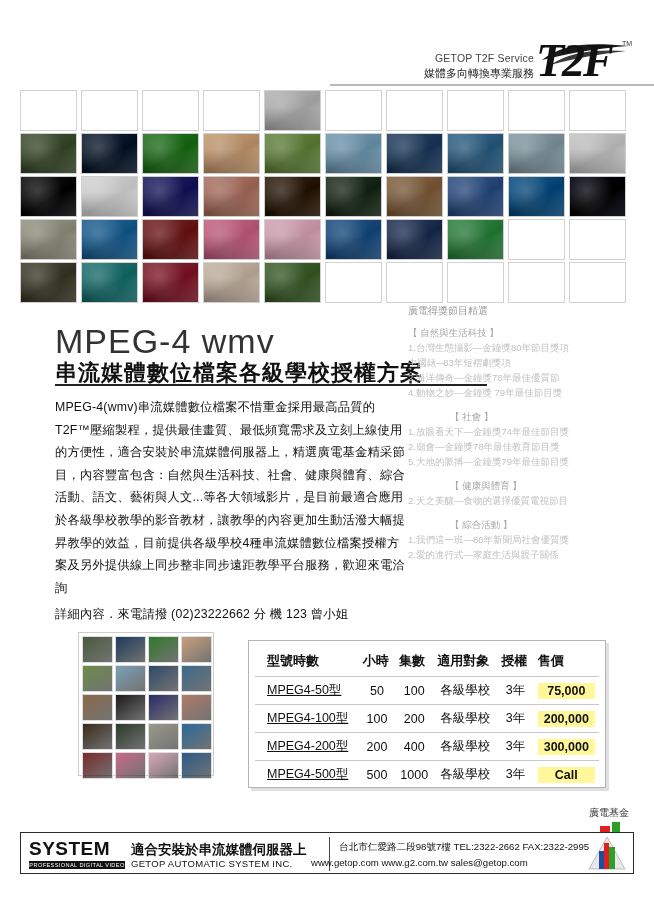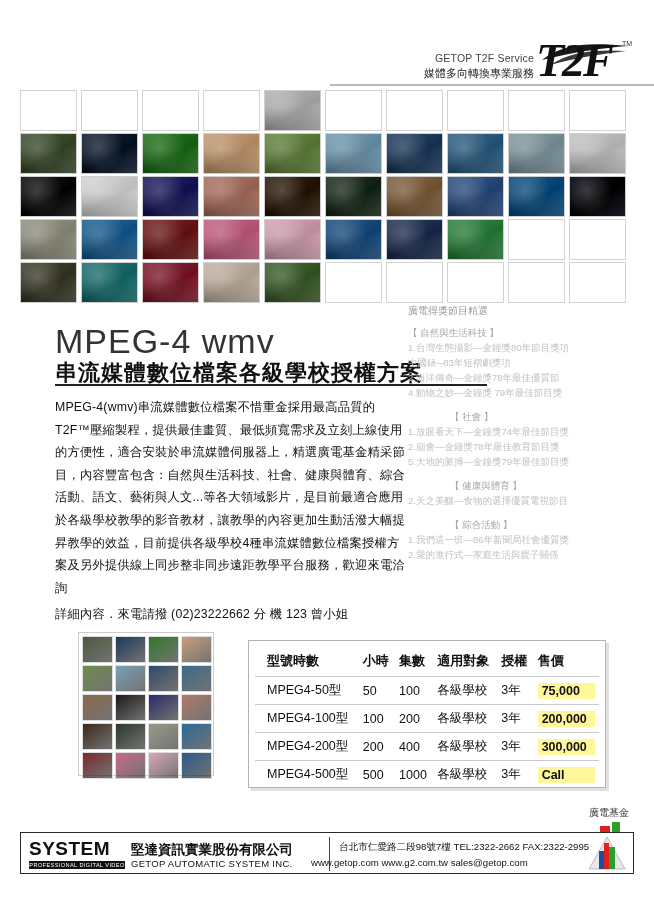--- a/index.html
+++ b/index.html
@@ -166,25 +166,25 @@
   }
   table.pt th {
     font-weight: bold;
     font-size: 13px;
     padding: 7px 4px 6px;
     text-align: left;
     white-space: nowrap;
   }
   table.pt td {
     padding: 5px 4px;
-    text-align: left;
+    text-align: center;
     white-space: nowrap;
     border-top: 1px solid #c9c9c9;
   }
-  table.pt tr td:first-child { text-align: left; padding-left: 12px; }
+  table.pt tr td:first-child { text-align: left; padding-left: 12px; text-decoration: underline; }
   table.pt th:first-child { text-align: left; padding-left: 12px; }
   .hl {
     background: #fff79a;
     font-weight: bold;
     display: block;
     padding: 1px 4px;
   }
   .hl.call { color: #111; }
   .pt-wrap { padding: 4px 6px; }
 
@@ -507,21 +507,21 @@
     <rect x="36" y="14" width="10" height="20" fill="#f0c020"></rect>
   </svg>
 </div>
 
 <div class="footer">
   <div class="footer-inner">
     <div class="getop-badge">
       <div class="gt">SYSTEM</div>
       <div class="gt-sub">PROFESSIONAL DIGITAL VIDEO</div>
     </div>
-    <div class="co-cn">堅達資訊實業股份有限公司</div>
+    <div class="co-cn">適合安裝於串流媒體伺服器上</div>
     <div class="co-en">GETOP AUTOMATIC SYSTEM INC.</div>
     <div class="divider-vert"></div>
     <div class="addr">台北市仁愛路二段98號7樓 TEL:2322-2662 FAX:2322-2995</div>
     <div class="web">www.getop.com     www.g2.com.tw    sales@getop.com</div>
     <svg class="logo-corner" viewBox="0 0 44 36">
       <polygon points="22,2 40,34 4,34" fill="#e8e8e8" stroke="#bdbdbd"></polygon>
       <rect x="14" y="16" width="7" height="18" fill="#1a4fa0"></rect>
       <rect x="23" y="12" width="7" height="22" fill="#2aa02a"></rect>
       <rect x="19" y="8" width="5" height="26" fill="#e02020"></rect>
     </svg>

